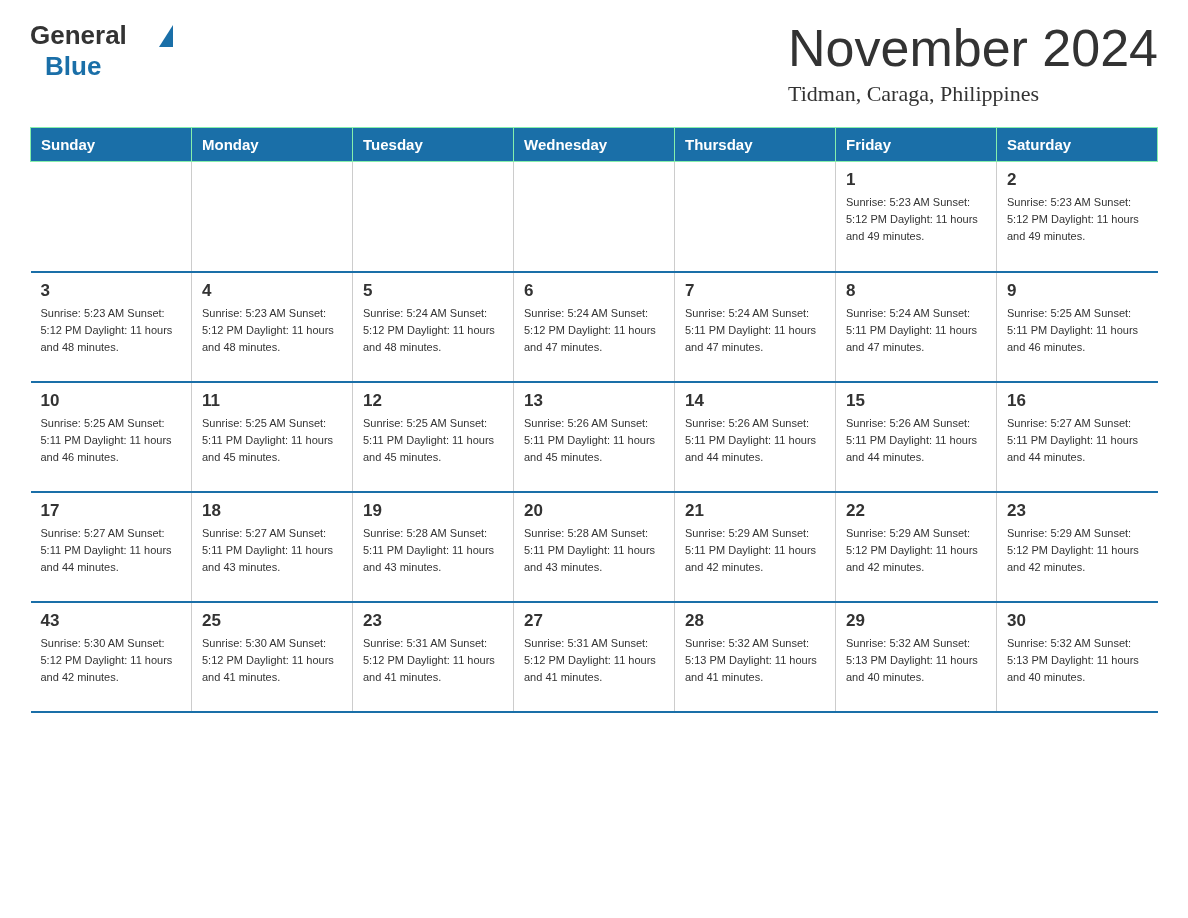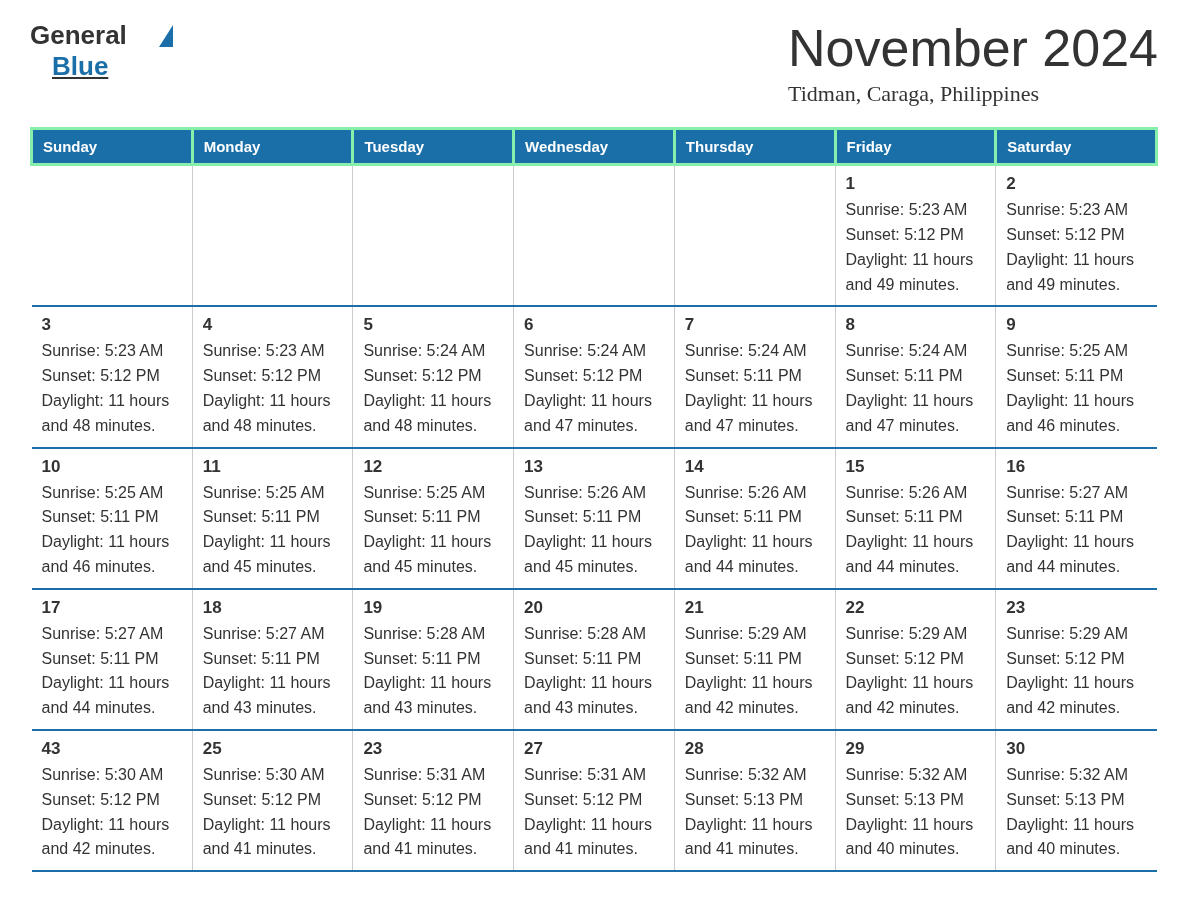--- a/index.html
+++ b/index.html
@@ -67,21 +67,21 @@
     }
     thead tr {
       background-color: #1a6fa8;
     }
     thead th {
       color: #fff;
       font-size: 15px;
       font-weight: bold;
       padding: 8px 10px;
       text-align: left;
-      border: 3px solid #86efac;
+      border: 1px solid #86efac;
     }
     tbody tr {
       border-bottom: 2px solid #1a6fa8;
     }
     tbody td {
       vertical-align: top;
       padding: 8px 10px;
       font-size: 12.5px;
       color: #333;
       border-right: 1px solid #ccc;
@@ -91,35 +91,35 @@
       border-right: none;
     }
     .day-number {
       font-size: 17px;
       font-weight: bold;
       color: #333;
       display: block;
       margin-bottom: 4px;
     }
     .day-info {
-      font-size: 16px;
+      font-size: 11px;
       color: #333;
       line-height: 1.55;
     }
   </style>
 </head>
 <body>
 
 <div class="header">
   <div class="logo">
     <div class="logo-top">
       <span class="logo-general">General</span>
       <div class="logo-triangle"></div>
     </div>
-    <div style="display:flex;margin-left:20px;text-decoration:underline;">
+    <div style="display:flex;margin-left:13px;">
       <span class="logo-blue">Blue</span>
     </div>
   </div>
   <div class="header-right">
     <div class="month-title">November 2024</div>
     <div class="location-title">Tidman, Caraga, Philippines</div>
   </div>
 </div>
 
 <table>

